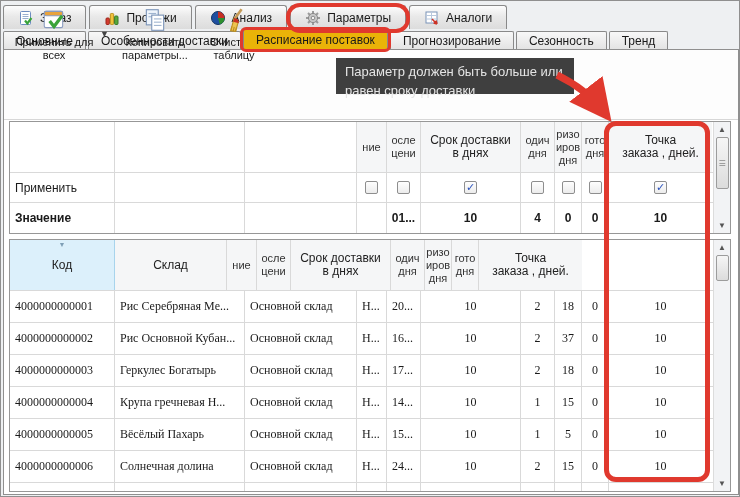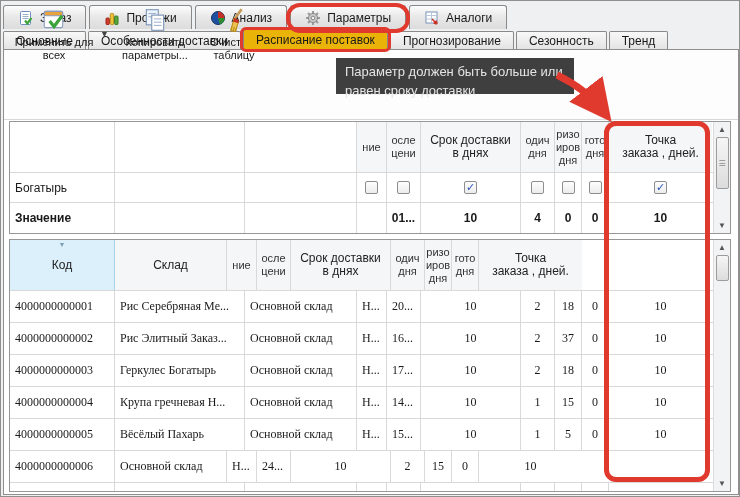--- a/index.html
+++ b/index.html
@@ -219,21 +219,21 @@
         <div class="th c9 clip">
             <span>гото</span>
             <span>дня</span>
           </div>
         <div class="th c10">
             <span>Точка</span>
             <span>заказа , дней.</span>
           </div>
       </div>
       <div class="tr prow">
-        <div class="td c1 left">Богатырь</div>
+        <div class="td c1 left">Применить</div>
         <div class="td c2"></div>
         <div class="td c3"></div>
         <div class="td c4">
             <span class="cb"></span>
           </div>
         <div class="td c5">
             <span class="cb"></span>
           </div>
         <div class="td c6">
             <span class="cb checked"></span>
@@ -319,21 +319,21 @@
         <div class="td c4 left">Н...</div>
         <div class="td c5 left">20...</div>
         <div class="td c6">10</div>
         <div class="td c7">2</div>
         <div class="td c8">18</div>
         <div class="td c9">0</div>
         <div class="td c10">10</div>
       </div>
       <div class="tr drow">
         <div class="td c1 left">4000000000002</div>
-        <div class="td c2 left">Рис Элитный Заказ...</div>
+        <div class="td c2 left">Рис Основной Кубан...</div>
         <div class="td c3 left">Основной склад</div>
         <div class="td c4 left">Н...</div>
         <div class="td c5 left">16...</div>
         <div class="td c6">10</div>
         <div class="td c7">2</div>
         <div class="td c8">37</div>
         <div class="td c9">0</div>
         <div class="td c10">10</div>
       </div>
       <div class="tr drow">
@@ -367,20 +367,21 @@
         <div class="td c4 left">Н...</div>
         <div class="td c5 left">15...</div>
         <div class="td c6">10</div>
         <div class="td c7">1</div>
         <div class="td c8">5</div>
         <div class="td c9">0</div>
         <div class="td c10">10</div>
       </div>
       <div class="tr drow">
         <div class="td c1 left">4000000000006</div>
+        <div class="td c2 left">Солнечная долина</div>
         <div class="td c3 left">Основной склад</div>
         <div class="td c4 left">Н...</div>
         <div class="td c5 left">24...</div>
         <div class="td c6">10</div>
         <div class="td c7">2</div>
         <div class="td c8">15</div>
         <div class="td c9">0</div>
         <div class="td c10">10</div>
       </div>
       <div class="tr" style="height:12px;">

